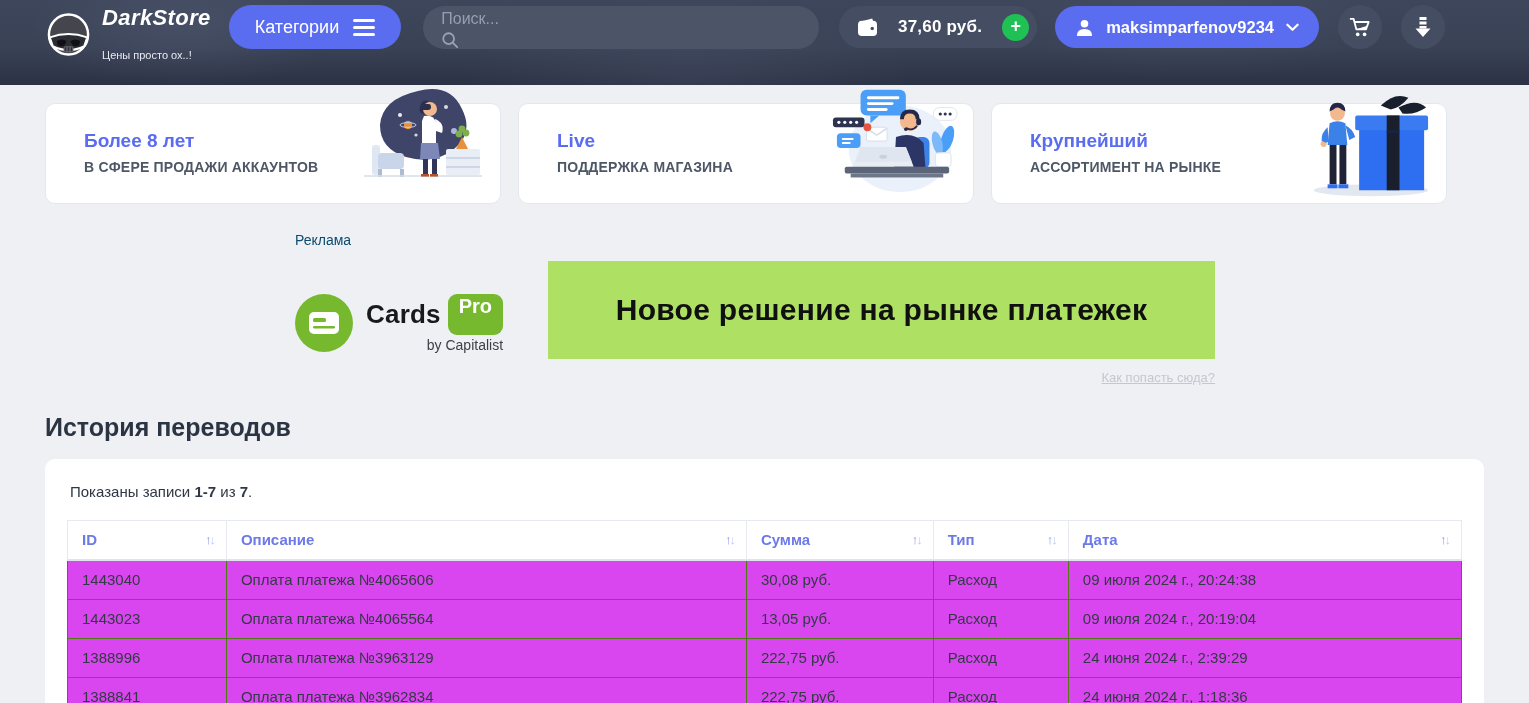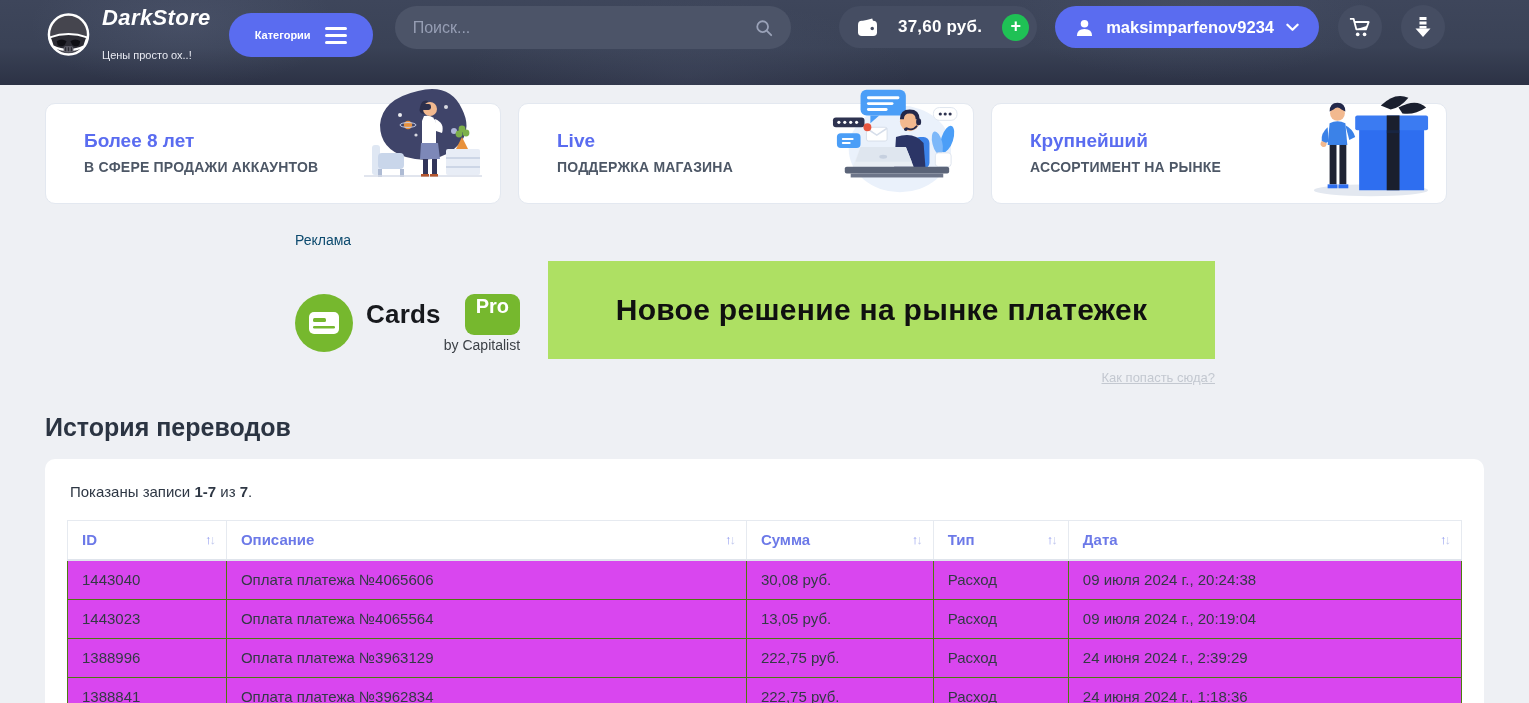--- a/index.html
+++ b/index.html
@@ -20,27 +20,27 @@
     pointer-events:none;
   }
   .header > * { position:relative; z-index:1; }
 
   .logo { display:flex; align-items:center; gap:10px; margin-top:2px; cursor:pointer; }
   .logo-badge { width:47px; height:47px; }
   .logo-text .brand { color:#fff; font-size:22px; font-weight:bold; font-style:italic; letter-spacing:.4px; line-height:1; }
   .logo-text .tagline { color:#e8eaf2; font-size:11px; margin-top:20px; }
 
   .btn-pill { border:none; cursor:pointer; border-radius:24px; display:flex; align-items:center; font-family:inherit; }
-  .btn-categories { margin-left:18px; margin-top:8px; height:44px; padding:0 26px; gap:14px;
-    background:#5a6cf0; color:#fff; font-size:11px; font-weight:bold; }
+  .btn-categories { margin-left:18px; margin-top:0; height:44px; padding:0 26px; gap:14px;
+    background:#5a6cf0; color:#fff; font-size:18px; font-weight:normal; }
   .burger { display:flex; flex-direction:column; gap:4px; }
   .burger span{ width:22px; height:3px; background:#fff; border-radius:2px; }
 
   .search-wrap { margin-left:22px; margin-top:1px; width:396px; height:43px; background:#4c5468;
-    border-radius:22px; display:flex; align-items:center; padding:0 18px; }
+    border-radius:22px; display:flex; padding:0 18px;flex-direction:column; }
   .search-input { flex:1; background:transparent; border:none; outline:none; color:#dfe3ee;
     font-size:16px; font-family:inherit; }
   .search-input::placeholder { color:#969eb4; }
   .search-ico { width:18px; height:18px; flex:none; }
 
   .balance { margin-left:auto; margin-top:1px; height:42px; background:#454d62; border-radius:22px;
     display:flex; align-items:center; gap:20px; padding:0 8px 0 18px; color:#fff; }
   .balance .amount { font-size:17px; font-weight:bold; letter-spacing:.2px; }
   .topup { width:27px; height:27px; border-radius:50%; background:#1fc155; border:none; color:#fff;
     font-size:18px; font-weight:bold; line-height:1; cursor:pointer; display:flex; align-items:center; justify-content:center; padding-bottom:2px;}
@@ -59,21 +59,21 @@
   .feature-card .f-sub { color:#4d5766; font-size:14px; font-weight:bold; margin-top:7px; letter-spacing:.2px; }
   .feature-ill { position:absolute; right:14px; top:-17px; width:128px; height:112px; pointer-events:none; }
 
   
   .ad { width:901px; margin:28px 0 0 295px; }
   .ad-label { color:#0c4a6e; font-size:14px; }
   .ad-row { display:flex; align-items:center; margin-top:13px; }
   .cardspro { display:flex; align-items:center; gap:13px; width:234px; flex:none; cursor:pointer; }
   .cp-circle { width:58px; height:58px; border-radius:50%; background:#76b82e; display:flex; align-items:center; justify-content:center; }
   .cp-text  { display:flex; flex-direction:column; align-items:flex-end; }
-  .cp-line1 { display:flex; align-items:center; gap:24px; }
+  .cp-line1 { display:flex; align-items:center; gap:7px; }
   .cp-brand { color:#17191d; font-size:26px; font-weight:bold; letter-spacing:.2px; }
   .cp-badge { background:#76b82e; color:#fff; font-size:20px; font-weight:bold; padding:1px 11px 17px; border-radius:9px; }
   .cp-by { color:#3c4147; font-size:14px; margin-top:2px; }
   .banner-col { margin-left:19px; }
   .banner { width:667px; height:98px; background:#aee063; display:flex; align-items:center; justify-content:center; cursor:pointer; }
   .banner-text { color:#101010; font-size:30px; font-weight:bold; letter-spacing:.3px; }
   .how-link { display:block; text-align:right; margin-top:11px; color:#c3c8d0; font-size:13px; text-decoration:underline; }
 
   
   .history-title { margin:28px 0 0 45px; color:#2b3442; font-size:25px; font-weight:bold; }

